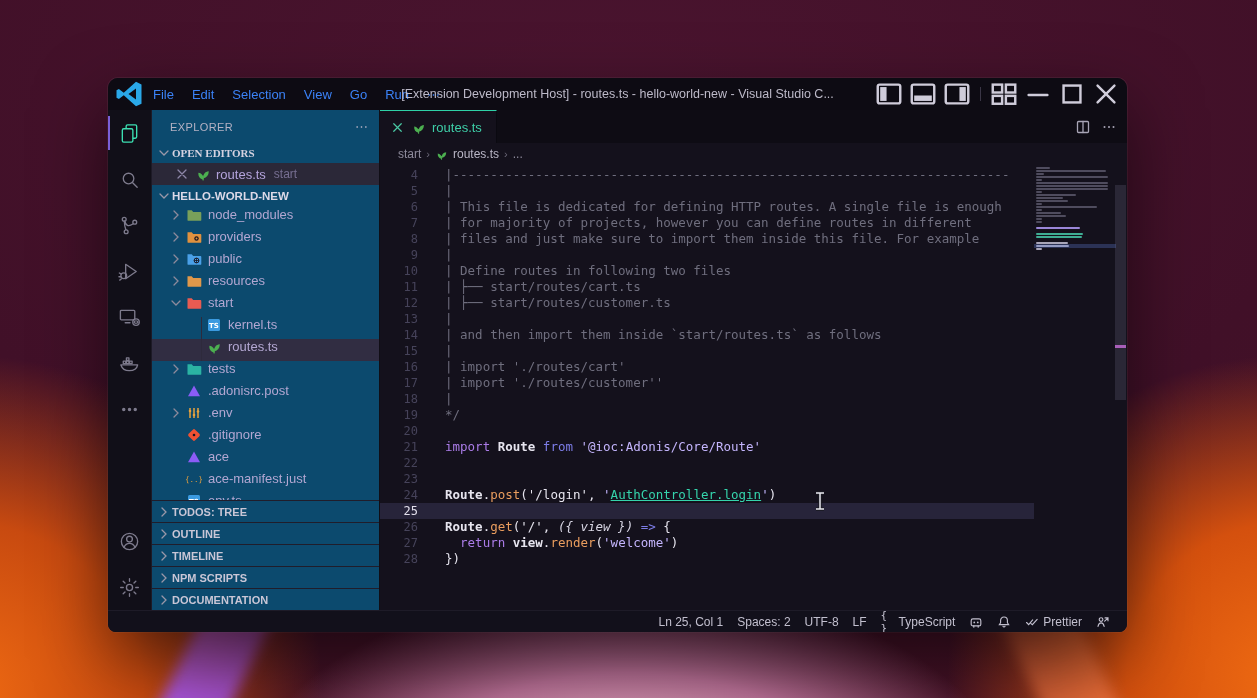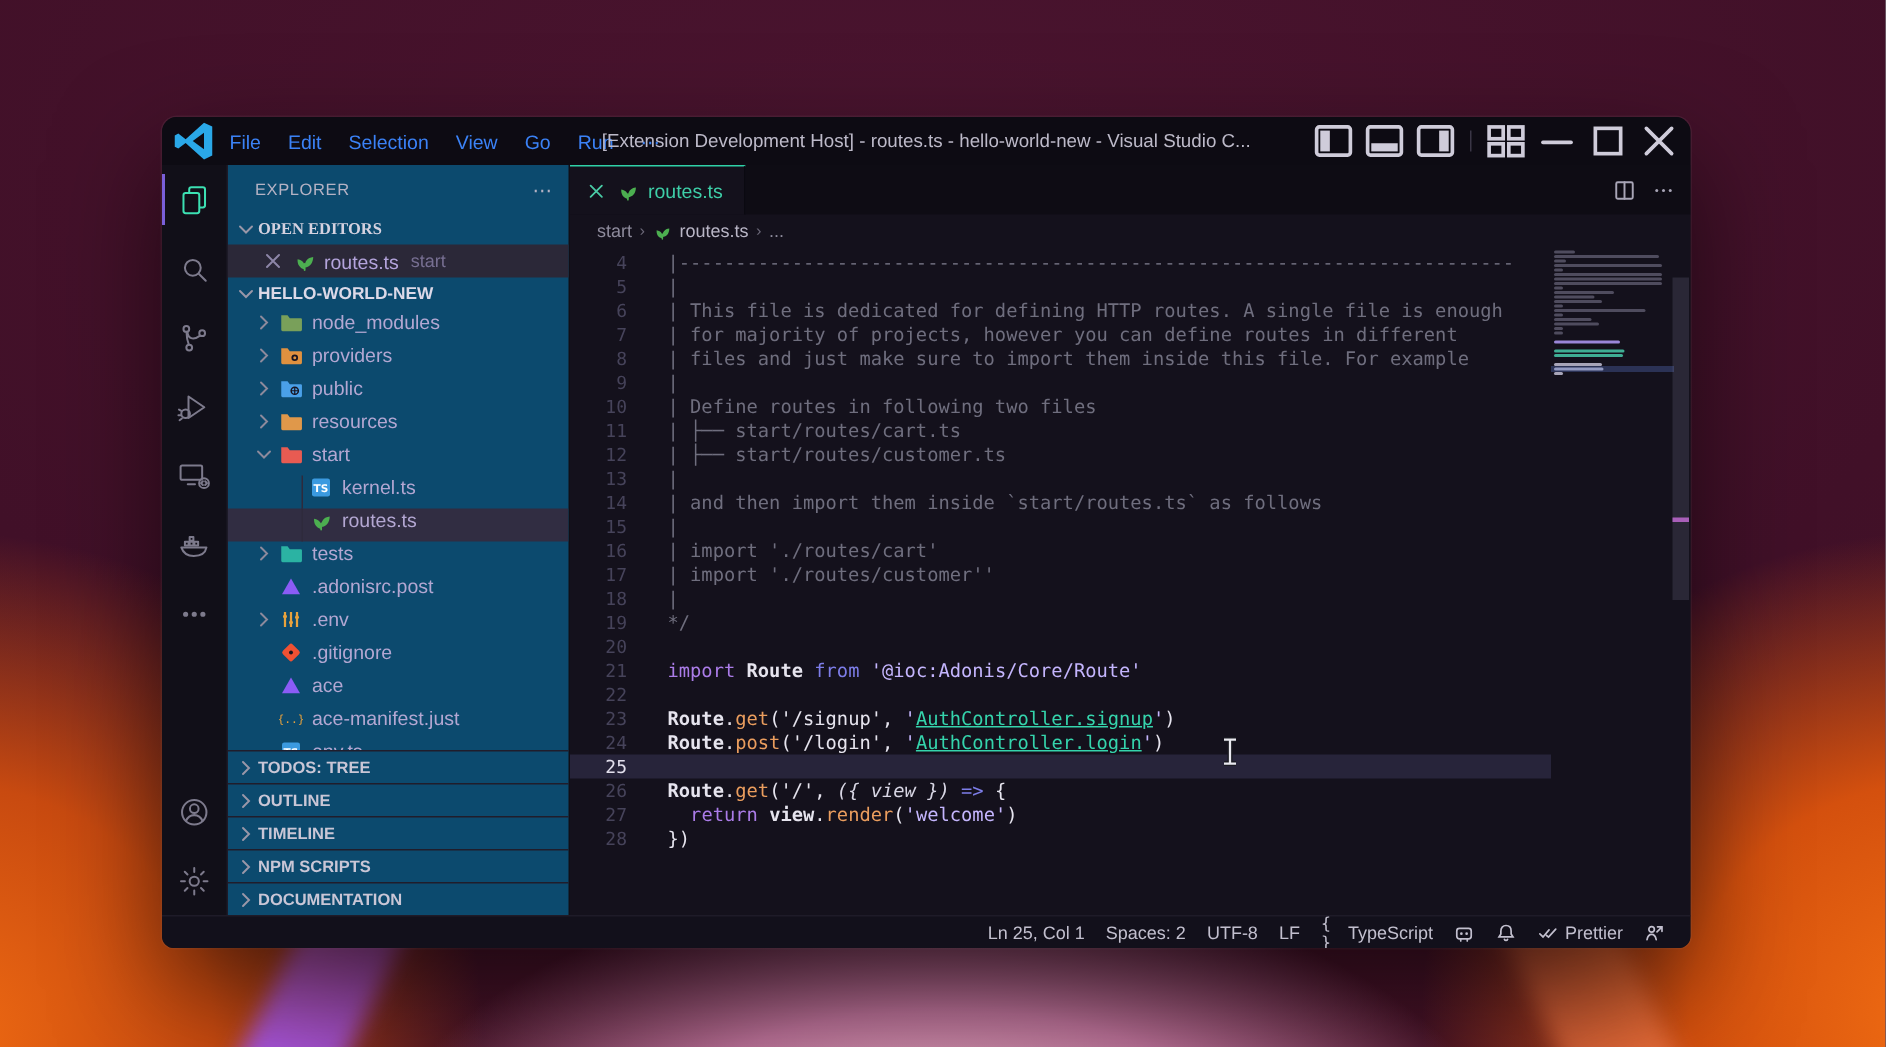--- a/index.html
+++ b/index.html
@@ -571,21 +571,21 @@
               <div class="cl"><span class="ln">13</span><span class="lt"><span class="s-cm">|</span></span></div>
               <div class="cl"><span class="ln">14</span><span class="lt"><span class="s-cm">| and then import them inside `start/routes.ts` as follows</span></span></div>
               <div class="cl"><span class="ln">15</span><span class="lt"><span class="s-cm">|</span></span></div>
               <div class="cl"><span class="ln">16</span><span class="lt"><span class="s-cm">| import './routes/cart'</span></span></div>
               <div class="cl"><span class="ln">17</span><span class="lt"><span class="s-cm">| import './routes/customer''</span></span></div>
               <div class="cl"><span class="ln">18</span><span class="lt"><span class="s-cm">|</span></span></div>
               <div class="cl"><span class="ln">19</span><span class="lt"><span class="s-cm">*/</span></span></div>
               <div class="cl"><span class="ln">20</span><span class="lt"></span></div>
               <div class="cl"><span class="ln">21</span><span class="lt"><span class="s-kw">import </span><span class="s-bd">Route</span><span class="s-kw2"> from </span><span class="s-st">'@ioc:Adonis/Core/Route'</span></span></div>
               <div class="cl"><span class="ln">22</span><span class="lt"></span></div>
-              <div class="cl"><span class="ln">23</span><span class="lt"><span class="s-bd">Route</span><span class="s-pl">.</span><span class="s-fn">get</span><span class="s-pl">('/signup', </span><span class="s-st">'</span><span class="s-stl">AuthController.signup</span><span class="s-st">'</span><span class="s-pl">)</span></span></div>
+              <div class="cl"><span class="ln">23</span></div>
               <div class="cl"><span class="ln">24</span><span class="lt"><span class="s-bd">Route</span><span class="s-pl">.</span><span class="s-fn">post</span><span class="s-pl">('/login', </span><span class="s-st">'</span><span class="s-stl">AuthController.login</span><span class="s-st">'</span><span class="s-pl">)</span></span></div>
               <div class="cl cur"><span class="ln">25</span><span class="lt"></span></div>
               <div class="cl"><span class="ln">26</span><span class="lt"><span class="s-bd">Route</span><span class="s-pl">.</span><span class="s-fn">get</span><span class="s-pl">('/', </span><span class="s-it">({ view })</span><span class="s-kw2"> =&gt; </span><span class="s-pl">{</span></span></div>
               <div class="cl"><span class="ln">27</span><span class="lt"><span class="s-pl">  </span><span class="s-kw">return </span><span class="s-bd">view</span><span class="s-pl">.</span><span class="s-fn">render</span><span class="s-pl">(</span><span class="s-st">'welcome'</span><span class="s-pl">)</span></span></div>
               <div class="cl"><span class="ln">28</span><span class="lt"><span class="s-pl">})</span></span></div>
             </div>
           <div class="minimap">
               <div class="mm-bar" style="width:14px;background:#4f4c5e"></div>
               <div class="mm-bar" style="width:70px;background:#4f4c5e"></div>
               <div class="mm-bar" style="width:8px;background:#4f4c5e"></div>

